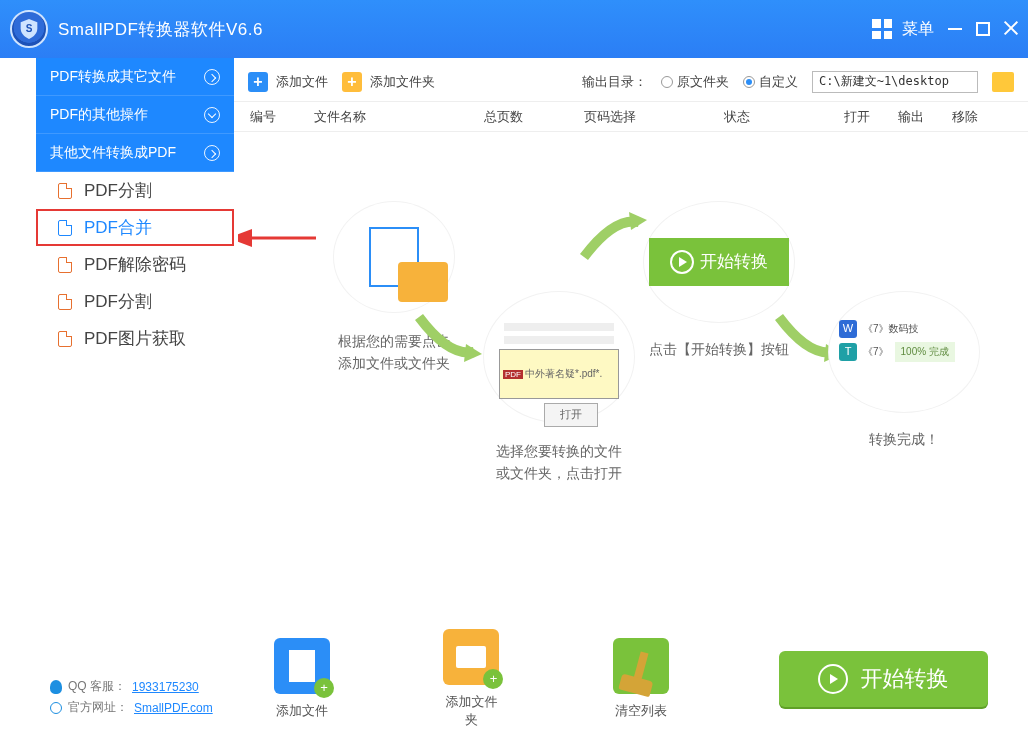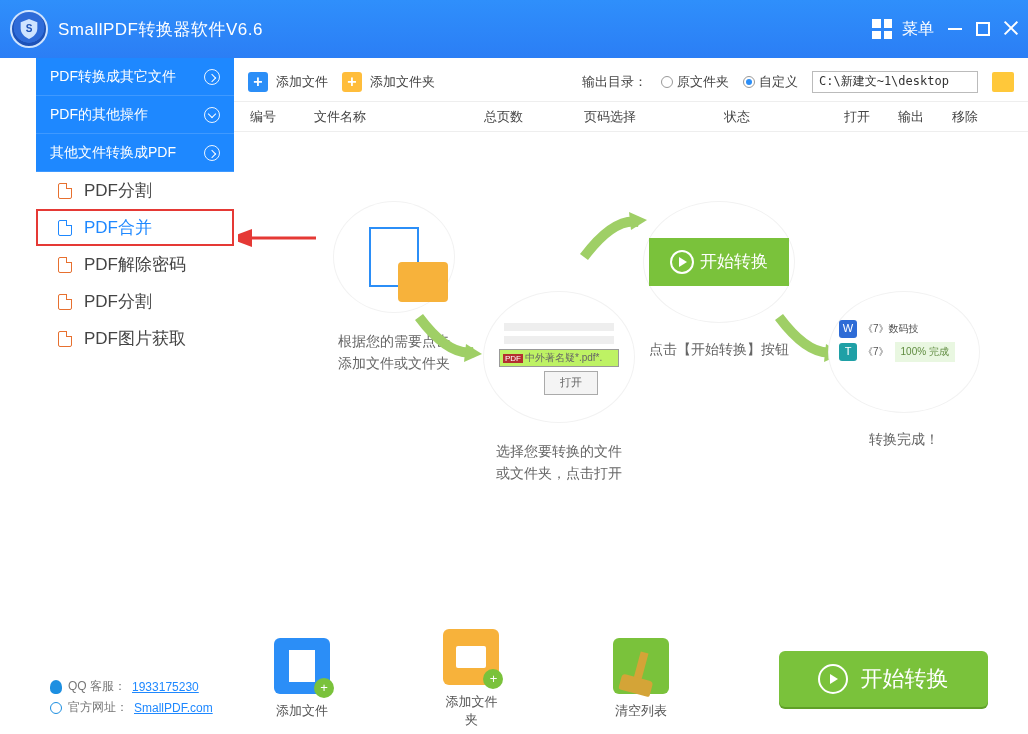--- a/index.html
+++ b/index.html
@@ -73,21 +73,21 @@
 .step4 { left:570px; top:160px; width:200px; }
 
 .big-file { width:120px; height:110px; margin:0 auto 18px; position:relative; border-radius:50%; background:#fff; box-shadow:0 0 0 1px #f2f2f2; display:flex; align-items:center; justify-content:center; }
 .docicon { width:50px; height:60px; background:#fff; border:2px solid #2b8ef7; position:relative; }
 .docicon::before{ content:""; position:absolute; left:-14px; top:-10px; width:46px; height:56px; background:#2b8ef7; z-index:-1;}
 .docicon::after{ content:"+"; position:absolute; right:-4px; bottom:-6px; width:22px; height:22px; background:#7ac23b; color:#fff; border-radius:50%; text-align:center; line-height:22px; font-size:18px;}
 .foldico { width:50px; height:40px; background:#f7b23b; position:absolute; right:6px; bottom:10px; border-radius:4px; }
 
 .dialog { width:150px; height:130px; margin:0 auto 18px; border-radius:50%; background:#fff; box-shadow:0 0 0 1px #f2f2f2; position:relative; padding-top:26px; font-size:10px;}
 .dialog .bar{ width:110px; height:8px; background:#eee; margin:5px auto;}
-.dialog .pdfrow{ width:120px; background:#bef264; border:1px solid #999; margin:4px auto; font-size:10px; padding:0 3px; text-align:left;}
+.dialog .pdfrow{ width:120px; background:#fef9c3; border:1px solid #999; margin:4px auto; font-size:10px; padding:16px 3px; text-align:left;}
 .dialog .pdfrow .tag{ background:#b43030; color:#fff; font-size:8px; padding:0 2px; margin-right:2px;}
 .dialog .openbtn{ width:54px; border:1px solid #aaa; background:#f4f4f4; margin:4px auto 0 60px; font-size:11px; padding:2px 0;}
 
 .startbox { width:150px; height:120px; margin:0 auto 16px; border-radius:50%; background:#fff; box-shadow:0 0 0 1px #f2f2f2; display:flex; align-items:center; justify-content:center;}
 .startinner{ width:140px; height:48px; background:#7ac23b; color:#fff; display:flex; align-items:center; justify-content:center; gap:6px; font-size:17px;}
 .playcirc{ width:24px;height:24px;border:2px solid #fff;border-radius:50%;display:flex;align-items:center;justify-content:center;}
 .playcirc::after{content:"";border-left:8px solid #fff;border-top:5px solid transparent;border-bottom:5px solid transparent;margin-left:2px;}
 
 .donebox { width:150px; height:120px; margin:0 auto 16px; border-radius:50%; background:#fff; box-shadow:0 0 0 1px #f2f2f2; padding:24px 10px 0; text-align:left;}
 .drow{ display:flex; align-items:center; gap:6px; font-size:10px; color:#555; margin:4px 0;}

